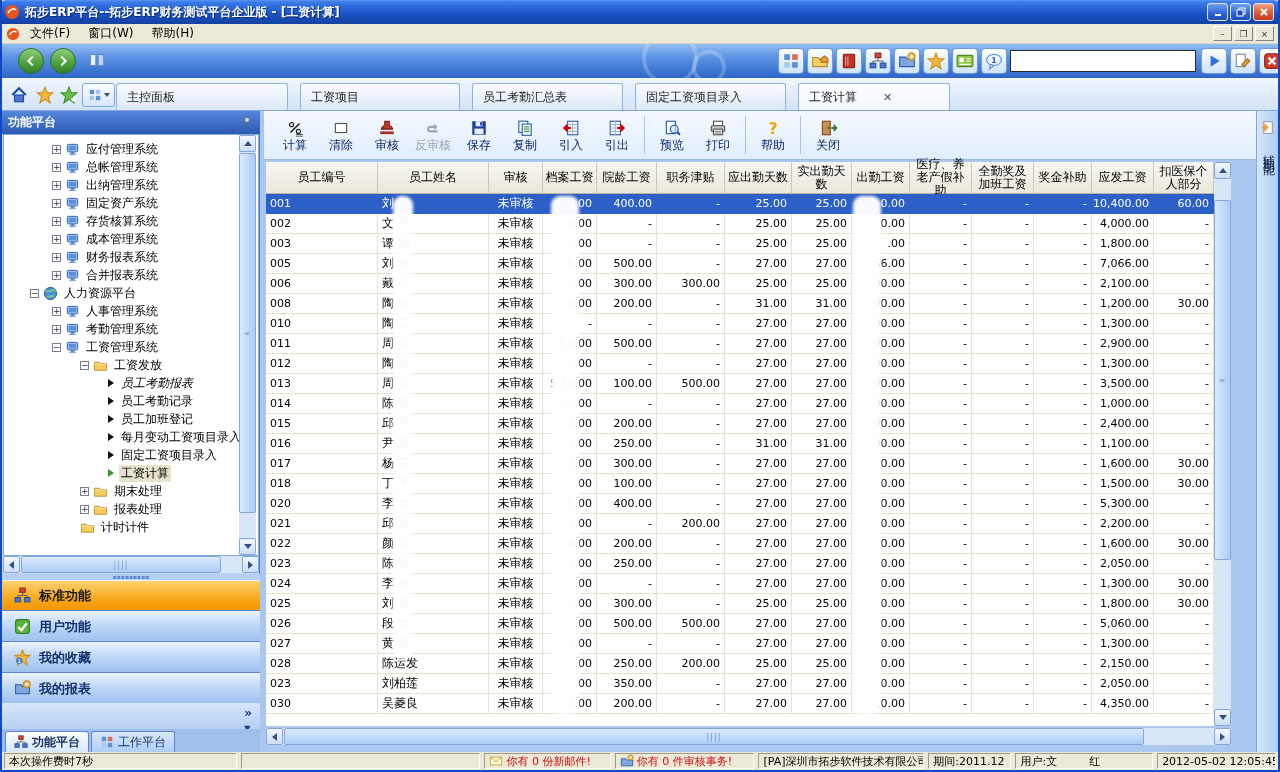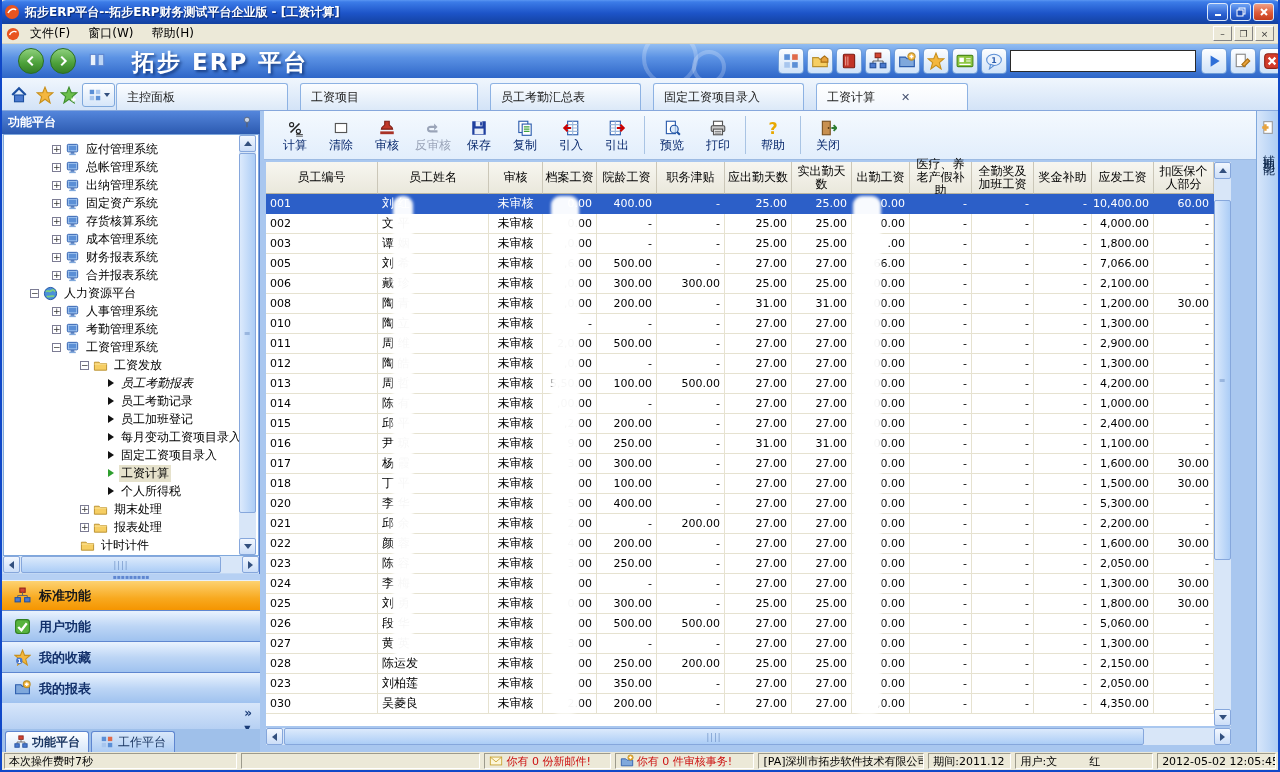--- a/index.html
+++ b/index.html
@@ -171,21 +171,20 @@
         <svg class="ic" width="14" height="14" viewBox="0 0 16 16">
           <path d="M6 3l5 5-5 5" stroke="#fff" stroke-width="2.4" fill="none"></path>
         </svg>
       </div>
     <span style="position:absolute;left:86px;top:7px">
         <svg class="ic" width="18" height="18" viewBox="0 0 16 16">
           <rect x="2" y="3" width="5" height="10" fill="#EAF2FC" stroke="#5E86D0"></rect>
           <rect x="9" y="3" width="5" height="10" fill="#BCD5F5" stroke="#5E86D0"></rect>
         </svg>
       </span>
-    <div class="brand">拓步 ERP 平台</div>
     <div class="qicons">
         <div class="qbtn">
           <svg class="ic " width="18" height="18" viewBox="0 0 16 16">
             <rect x="2" y="2" width="5" height="5" fill="#5B8FD6"></rect>
             <rect x="9" y="2" width="5" height="5" fill="#E06A4A"></rect>
             <rect x="2" y="9" width="5" height="5" fill="#A8C6EE"></rect>
             <rect x="9" y="9" width="5" height="5" fill="#5B8FD6"></rect>
           </svg>
         </div>
         <div class="qbtn">
@@ -281,21 +280,21 @@
           <rect x="9" y="2" width="5" height="5" fill="#A8C6EE"></rect>
           <rect x="2" y="9" width="5" height="5" fill="#A8C6EE"></rect>
           <rect x="9" y="9" width="5" height="5" fill="#5B8FD6"></rect>
         </svg>
         <span class="caret"></span>
       </div>
     <div class="doctabs">
         <div class="dtab" style="width: 172px;">
           <span>主控面板</span>
         </div>
-        <div class="dtab" style="width: 178px;">
+        <div class="dtab" style="width: 160px;">
           <span>工资项目</span>
         </div>
         <div class="dtab" style="width: 151px;">
           <span>员工考勤汇总表</span>
         </div>
         <div class="dtab" style="width: 151px;">
           <span>固定工资项目录入</span>
         </div>
         <div class="dtab active" style="width: 152px;">
           <span>工资计算</span>
@@ -485,24 +484,20 @@
             <span class="tri"></span>
             <span class="tlabel">每月变动工资项目录入</span>
           </div>
           <div class="titem" style="padding-left: 104px;">
             <span class="tri"></span>
             <span class="tlabel">固定工资项目录入</span>
           </div>
           <div class="titem selected" style="padding-left: 104px;">
             <span class="tri green"></span>
             <span class="tlabel">工资计算</span>
-          </div>
-          <div class="titem" style="padding-left: 104px;">
-            <span class="tri"></span>
-            <span class="tlabel">个人所得税</span>
           </div>
           <div class="titem" style="padding-left: 76px;">
             <span class="exp">+</span>
             <span class="tico">
               <svg class="ic " width="15" height="15" viewBox="0 0 16 16">
                 <path d="M1.5 4.5h5L8 6h6.5v7h-13z" fill="#F6CE63" stroke="#B98F2D"></path>
                 <path d="M1.5 6.5h13" stroke="#FBE49C"></path>
               </svg>
             </span>
             <span class="tlabel">期末处理</span>
@@ -905,21 +900,21 @@
             <div class="td c cn" style="width: 54px;">未审核</div>
             <div class="td r" style="width: 54px;">5,50.00</div>
             <div class="td r" style="width: 60px;">100.00</div>
             <div class="td r" style="width: 68px;">500.00</div>
             <div class="td r" style="width: 67px;">27.00</div>
             <div class="td r" style="width: 60px;">27.00</div>
             <div class="td r" style="width: 58px;">00.00</div>
             <div class="td r" style="width: 62px;">-</div>
             <div class="td r" style="width: 62px;">-</div>
             <div class="td r" style="width: 58px;">-</div>
-            <div class="td r" style="width: 62px;">4,200.00</div>
+            <div class="td r" style="width: 62px;">3,500.00</div>
             <div class="td r" style="width: 60px;">-</div>
           </div>
           <div class="trow">
             <div class="td " style="width: 112px;">014</div>
             <div class="td  cn" style="width: 111px;">陈 有</div>
             <div class="td c cn" style="width: 54px;">未审核</div>
             <div class="td r" style="width: 54px;">,00.00</div>
             <div class="td r" style="width: 60px;">-</div>
             <div class="td r" style="width: 68px;">-</div>
             <div class="td r" style="width: 67px;">27.00</div>

